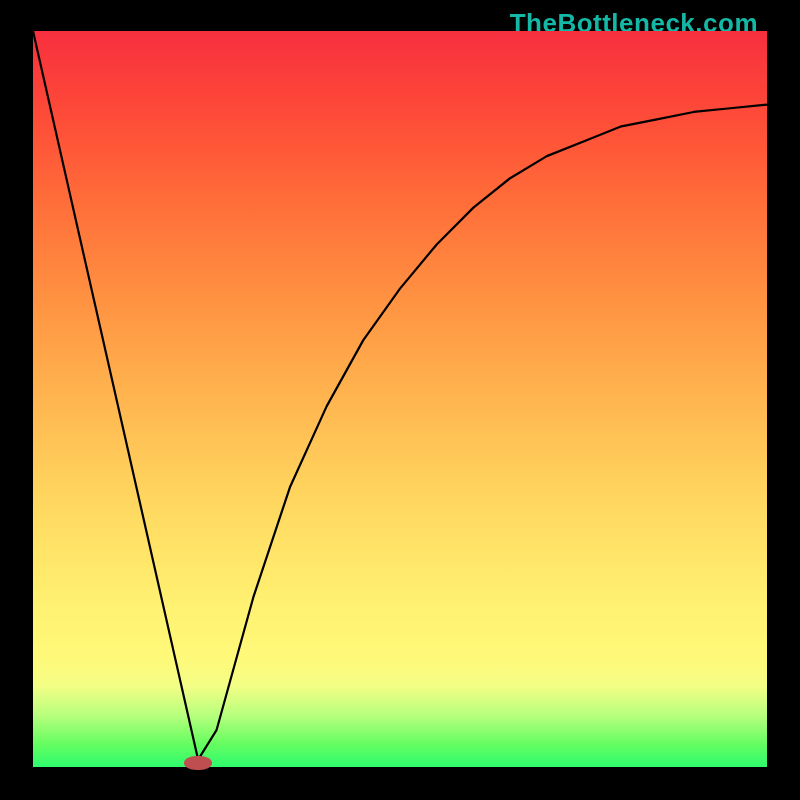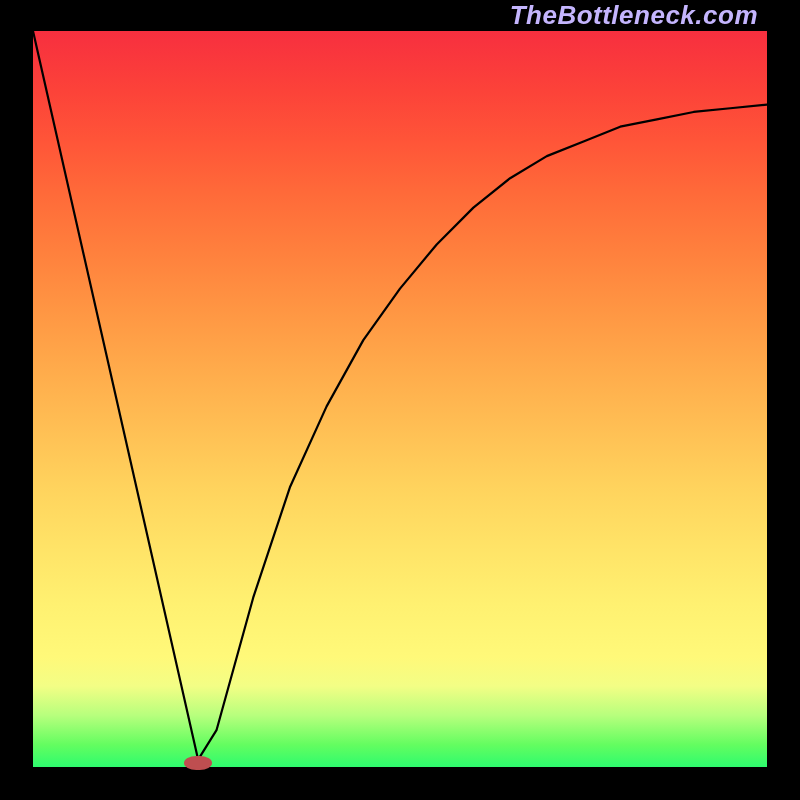--- a/index.html
+++ b/index.html
@@ -12,28 +12,27 @@
     overflow: hidden;
   }
   .frame {
     position: relative;
     width: 800px;
     height: 800px;
     background: #000;
   }
   .attribution {
     position: absolute;
-    top: 0;
+    top: 8px;
     right: 42px;
-    color: #c4b5fd;
+    color: #14b8a6;
     font-size: 26px;
     font-weight: 600;
     letter-spacing: 0.5px;
     pointer-events: none;
-    font-style: italic;
   }
   
   .plot {
     position: absolute;
     left: 33px;
     top: 31px;
     width: 734px;   
     height: 736px;  
     background: linear-gradient(
       to top,

